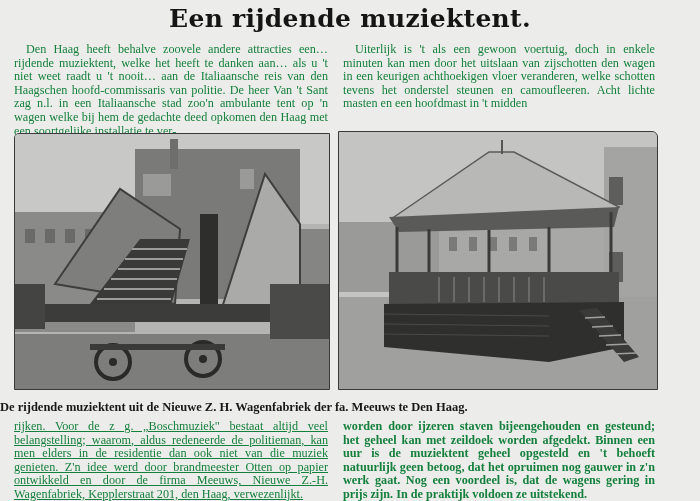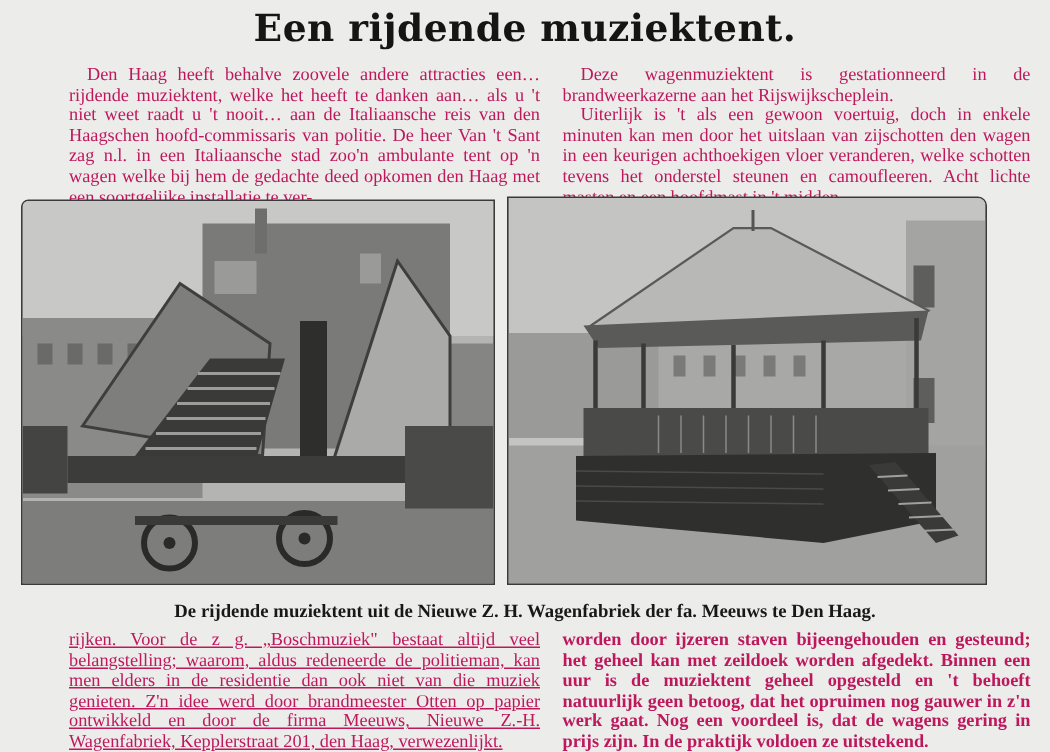--- a/index.html
+++ b/index.html
@@ -11,55 +11,54 @@
   }
   .title {
     position:absolute; left:0; top:4px; width:700px; text-align:center;
     font-family:"DejaVu Serif", serif; font-weight:bold; font-size:25px;
     letter-spacing:0.3px; color:#151515;
   }
   .col {
     position:absolute;
     font-family:"Liberation Serif", serif;
     font-size:12.2px; line-height:13.6px;
-    text-align:justify; color:#be185d;margin-left:32px;
+    text-align:justify; color:#15803d;
   }
   .col p { margin:0; text-indent:12px; }
   .col p.noindent { text-indent:0; }
   #col1 { left:14px; top:43px; width:314px; }
   #col2 { left:343px; top:43px; width:312px; }
   #col3 { left:14px; top:420px; width:314px;text-decoration:underline; }
   #col4 { left:343px; top:420px; width:312px;font-weight:bold; }
 
   .photo {
     position:absolute; overflow:hidden;
     border:1.5px solid #3a3a3a;
     background:#8e8e8c;
   }
   #photo-left { left:14px; top:133px; width:314px; height:255px; border-top-left-radius:5px; }
   #photo-right { left:338px; top:131px; width:318px; height:257px; border-top-right-radius:6px; }
   .photo svg { display:block; width:100%; height:100%; }
 
   .caption {
-    position:absolute; left:0; top:400px; width:700px; text-align:center;
+    position:absolute; left:0; top:400px; width:700px; 
     font-family:"Liberation Serif", serif; font-weight:bold; font-size:12.5px;
     color:#181818;
   }
 </style>
 </head>
 <body>
 
 <div class="title">Een rijdende muziektent.</div>
 
 <div class="col" id="col1">
   <p>Den Haag heeft behalve zoovele andere attracties een… rijdende muziektent, welke het heeft te danken aan… als u 't niet weet raadt u 't nooit… aan de Italiaansche reis van den Haagschen hoofd-commissaris van politie. De heer Van 't Sant zag n.l. in een Italiaansche stad zoo'n ambulante tent op 'n wagen welke bij hem de gedachte deed opkomen den Haag met een soortgelijke installatie te ver-</p>
 </div>
 
 <div class="col" id="col2">
-  <p>Deze wagenmuziektent is gestationneerd in de brandweerkazerne aan het Rijswijkscheplein.</p>
   <p>Uiterlijk is 't als een gewoon voertuig, doch in enkele minuten kan men door het uitslaan van zijschotten den wagen in een keurigen achthoekigen vloer veranderen, welke schotten tevens het onderstel steunen en camoufleeren. Acht lichte masten en een hoofdmast in 't midden</p>
 </div>
 
 <div class="photo" id="photo-left">
   <svg viewBox="0 0 314 255" preserveAspectRatio="none">
     <rect x="0" y="0" width="314" height="255" fill="#b4b4b2"></rect>
     <rect x="0" y="0" width="314" height="90" fill="#c8c8c6"></rect>
 
     <rect x="0" y="78" width="120" height="120" fill="#8a8a88"></rect>
     <rect x="10" y="95" width="10" height="14" fill="#6a6a68"></rect>

